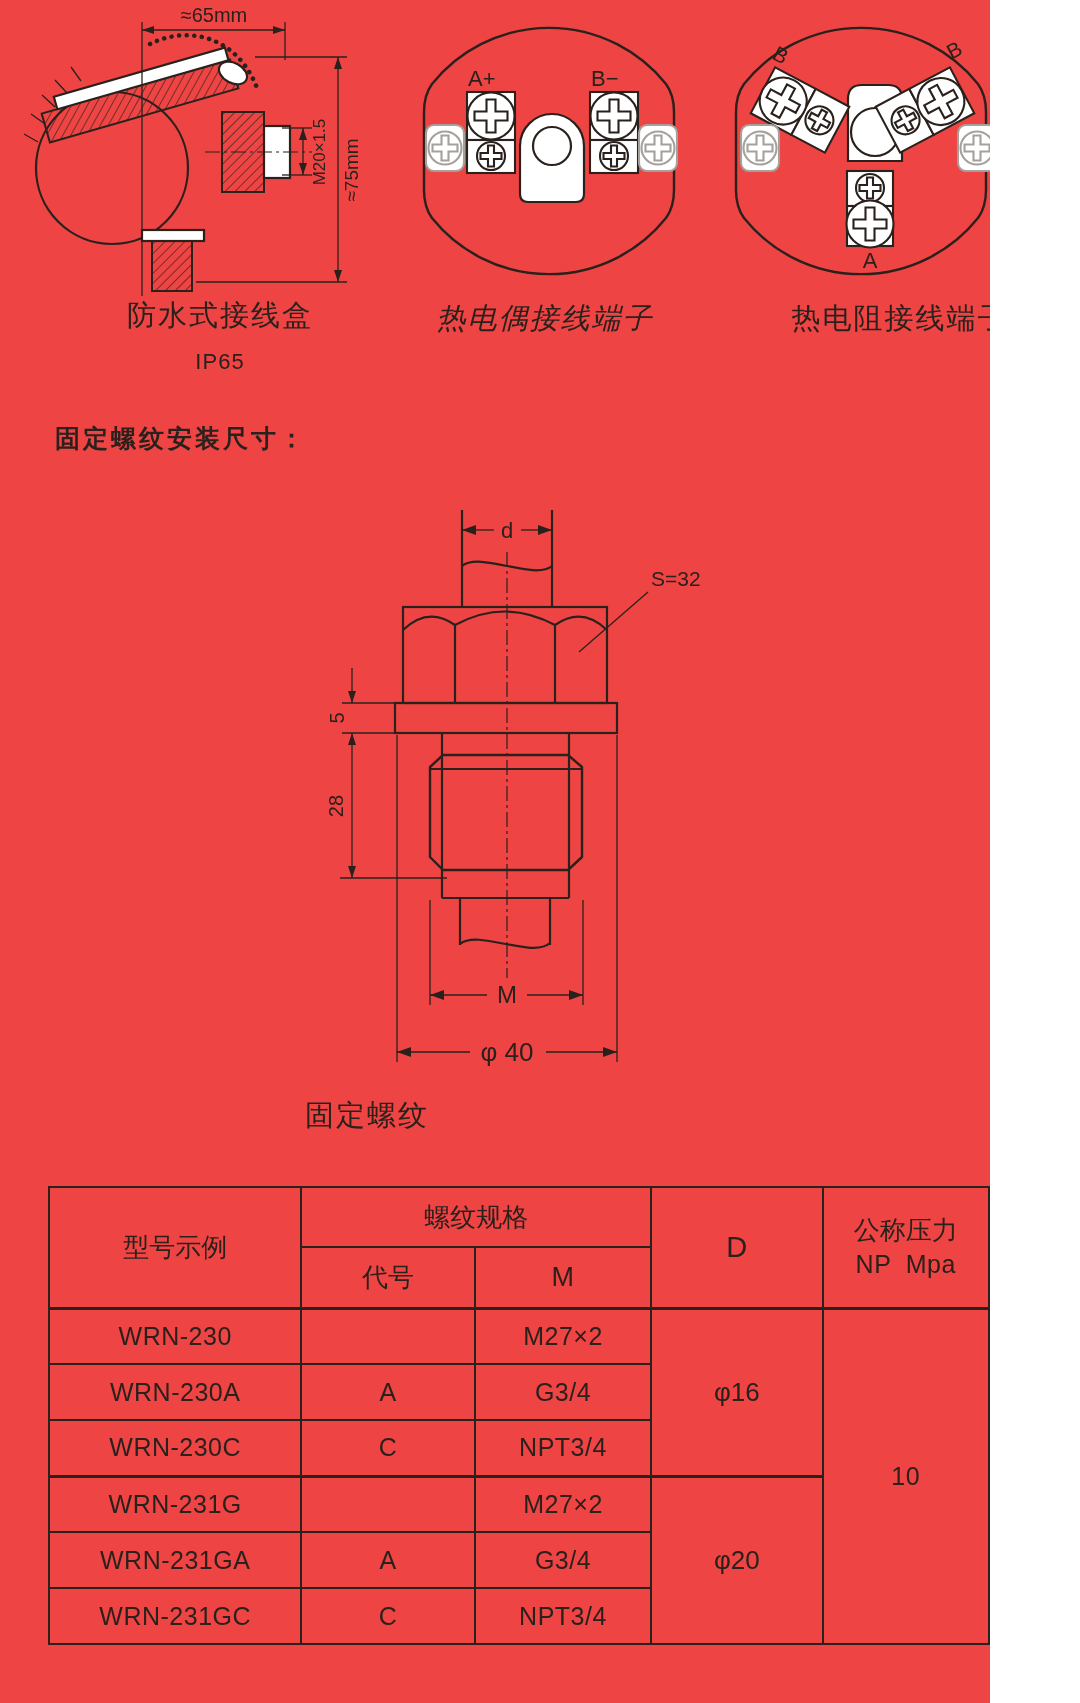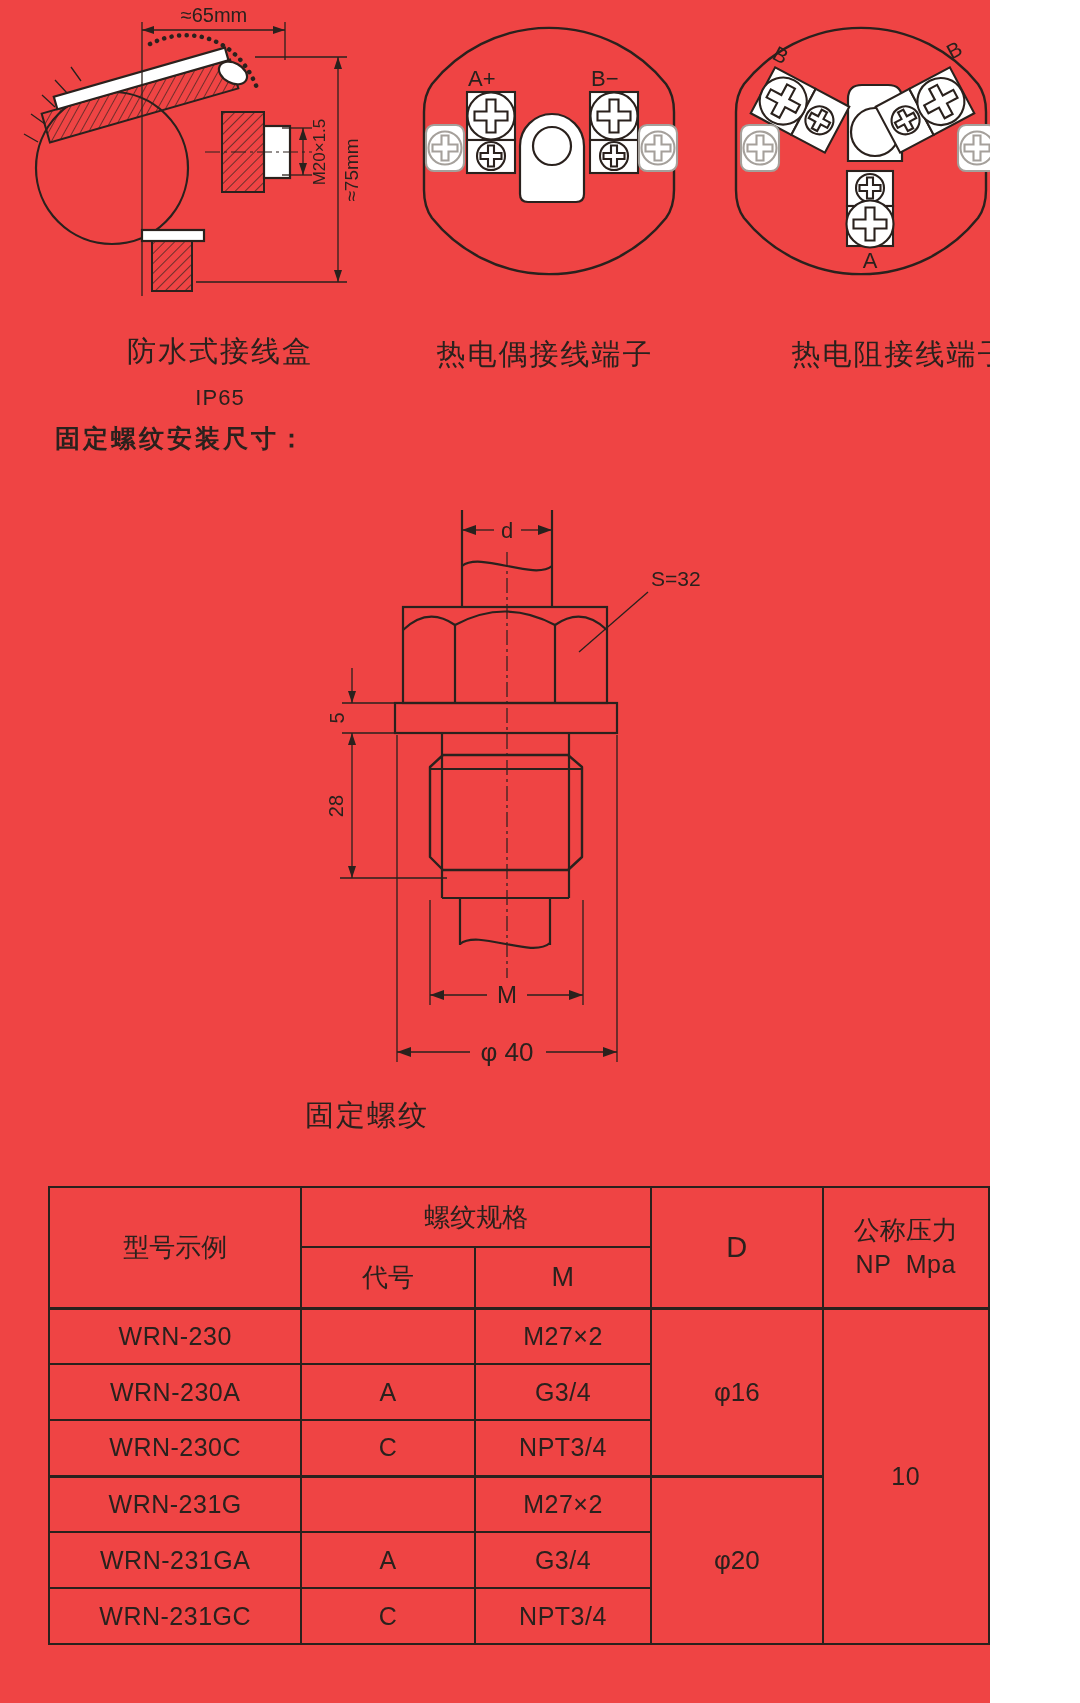--- a/index.html
+++ b/index.html
@@ -10,21 +10,21 @@
   .ln  { stroke:#2a211d; stroke-width:2.2; fill:none; }
   .lnh { stroke:#2a211d; stroke-width:2.4; fill:none; stroke-linejoin:round; }
   .dim { stroke:#2a211d; stroke-width:1.3; fill:none; }
   .cl  { stroke:#2a211d; stroke-width:1.2; fill:none; stroke-dasharray:15 4 3 4; }
   .ar  { fill:#2a211d; stroke:none; }
   .wh  { fill:#fff; }
   .hatchf { fill:url(#hatch); stroke:#2a211d; stroke-width:2; }
   use.screw { fill:#fff; stroke:#2a211d; stroke-width:2.1; }
   use.screw-gray { fill:#fff; stroke:#a5a09b; stroke-width:2.1; }
   .blk { fill:#fff; stroke:#2a211d; stroke-width:2.1; }
-  .caption { position:absolute; text-align:center; font-size:29px; letter-spacing:2px; color:#2a211d;margin-top:36px; }
+  .caption { position:absolute; text-align:center; font-size:29px; letter-spacing:2px; color:#2a211d; }
   .caption .sub { margin-top:13px; font-size:22px; letter-spacing:1px; }
   .sec-title { position:absolute; left:55px; top:422px; font-size:25px; font-weight:bold; letter-spacing:3px; }
   .thread-cap { position:absolute; left:305px; top:1096px; width:400px; text-align:left; font-size:29px; letter-spacing:2px; }
   
   .spec-table { position:absolute; left:48px; top:1186px; border-collapse:collapse; table-layout:fixed; }
   .spec-table th, .spec-table td { border:2px solid #2a211d; text-align:center; vertical-align:middle;
       font-weight:normal; font-size:26px; color:#2a211d; padding:0; }
   .spec-table .latin { font-size:25px; letter-spacing:0.5px; }
   .hrow1 { height:60px; } .hrow2 { height:61px; } .brow { height:56px; }
   .np-cell { text-align:left; padding-left:14px; line-height:1.35;margin-left:24px; }
@@ -153,21 +153,21 @@
 
       <use class="screw-gray" href="#screwG" transform="translate(760,148)"></use>
       <use class="screw-gray" href="#screwG" transform="translate(977,148)"></use>
     </g>
   </svg>
 
   <div class="caption" style="left:20px; top:296px; width:400px;">
     <div>防水式接线盒</div>
     <div class="sub">IP65</div>
   </div>
-  <div class="caption" style="left:345px; top:299px; width:400px;">
+  <div class="caption" style="left:345px; top:299px; width:400px;font-style:italic;">
     <div>热电偶接线端子</div>
   </div>
   <div class="caption" style="left:700px; top:299px; width:400px;">
     <div>热电阻接线端子</div>
   </div>
 
   <div class="sec-title">固定螺纹安装尺寸：</div>
 
   <svg style="top:460px" width="1080" height="625" viewBox="0 460 1080 625">
 

